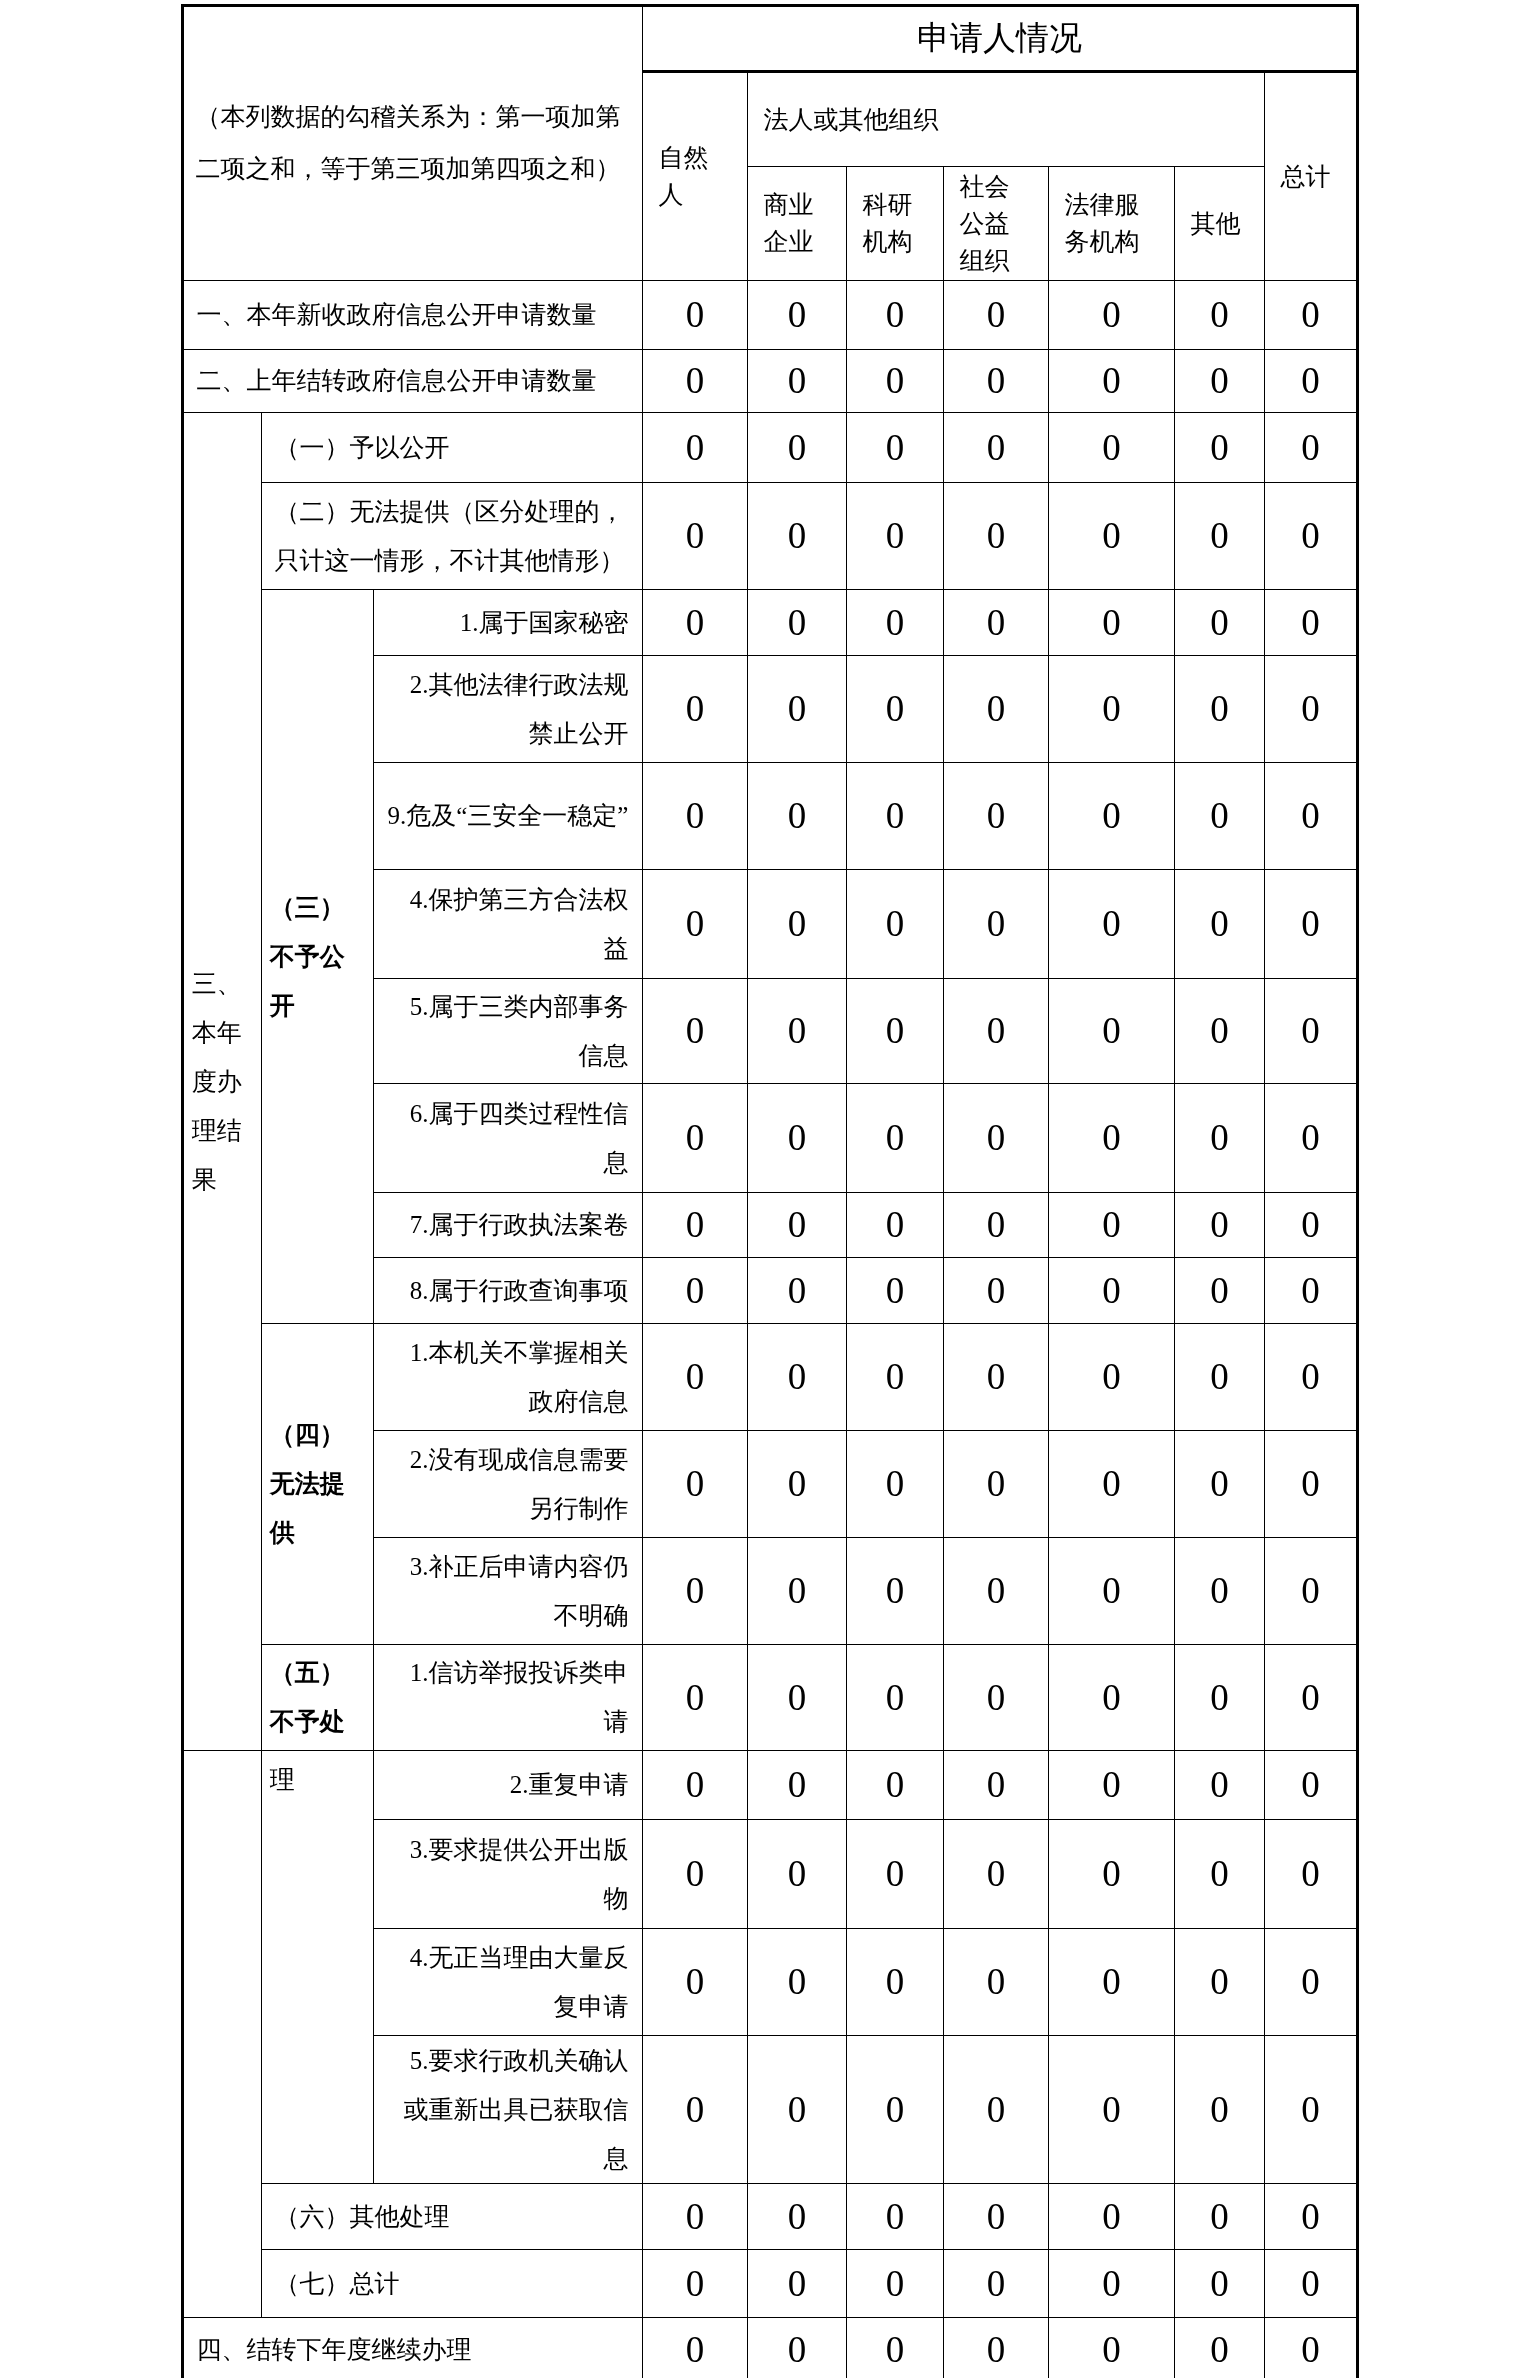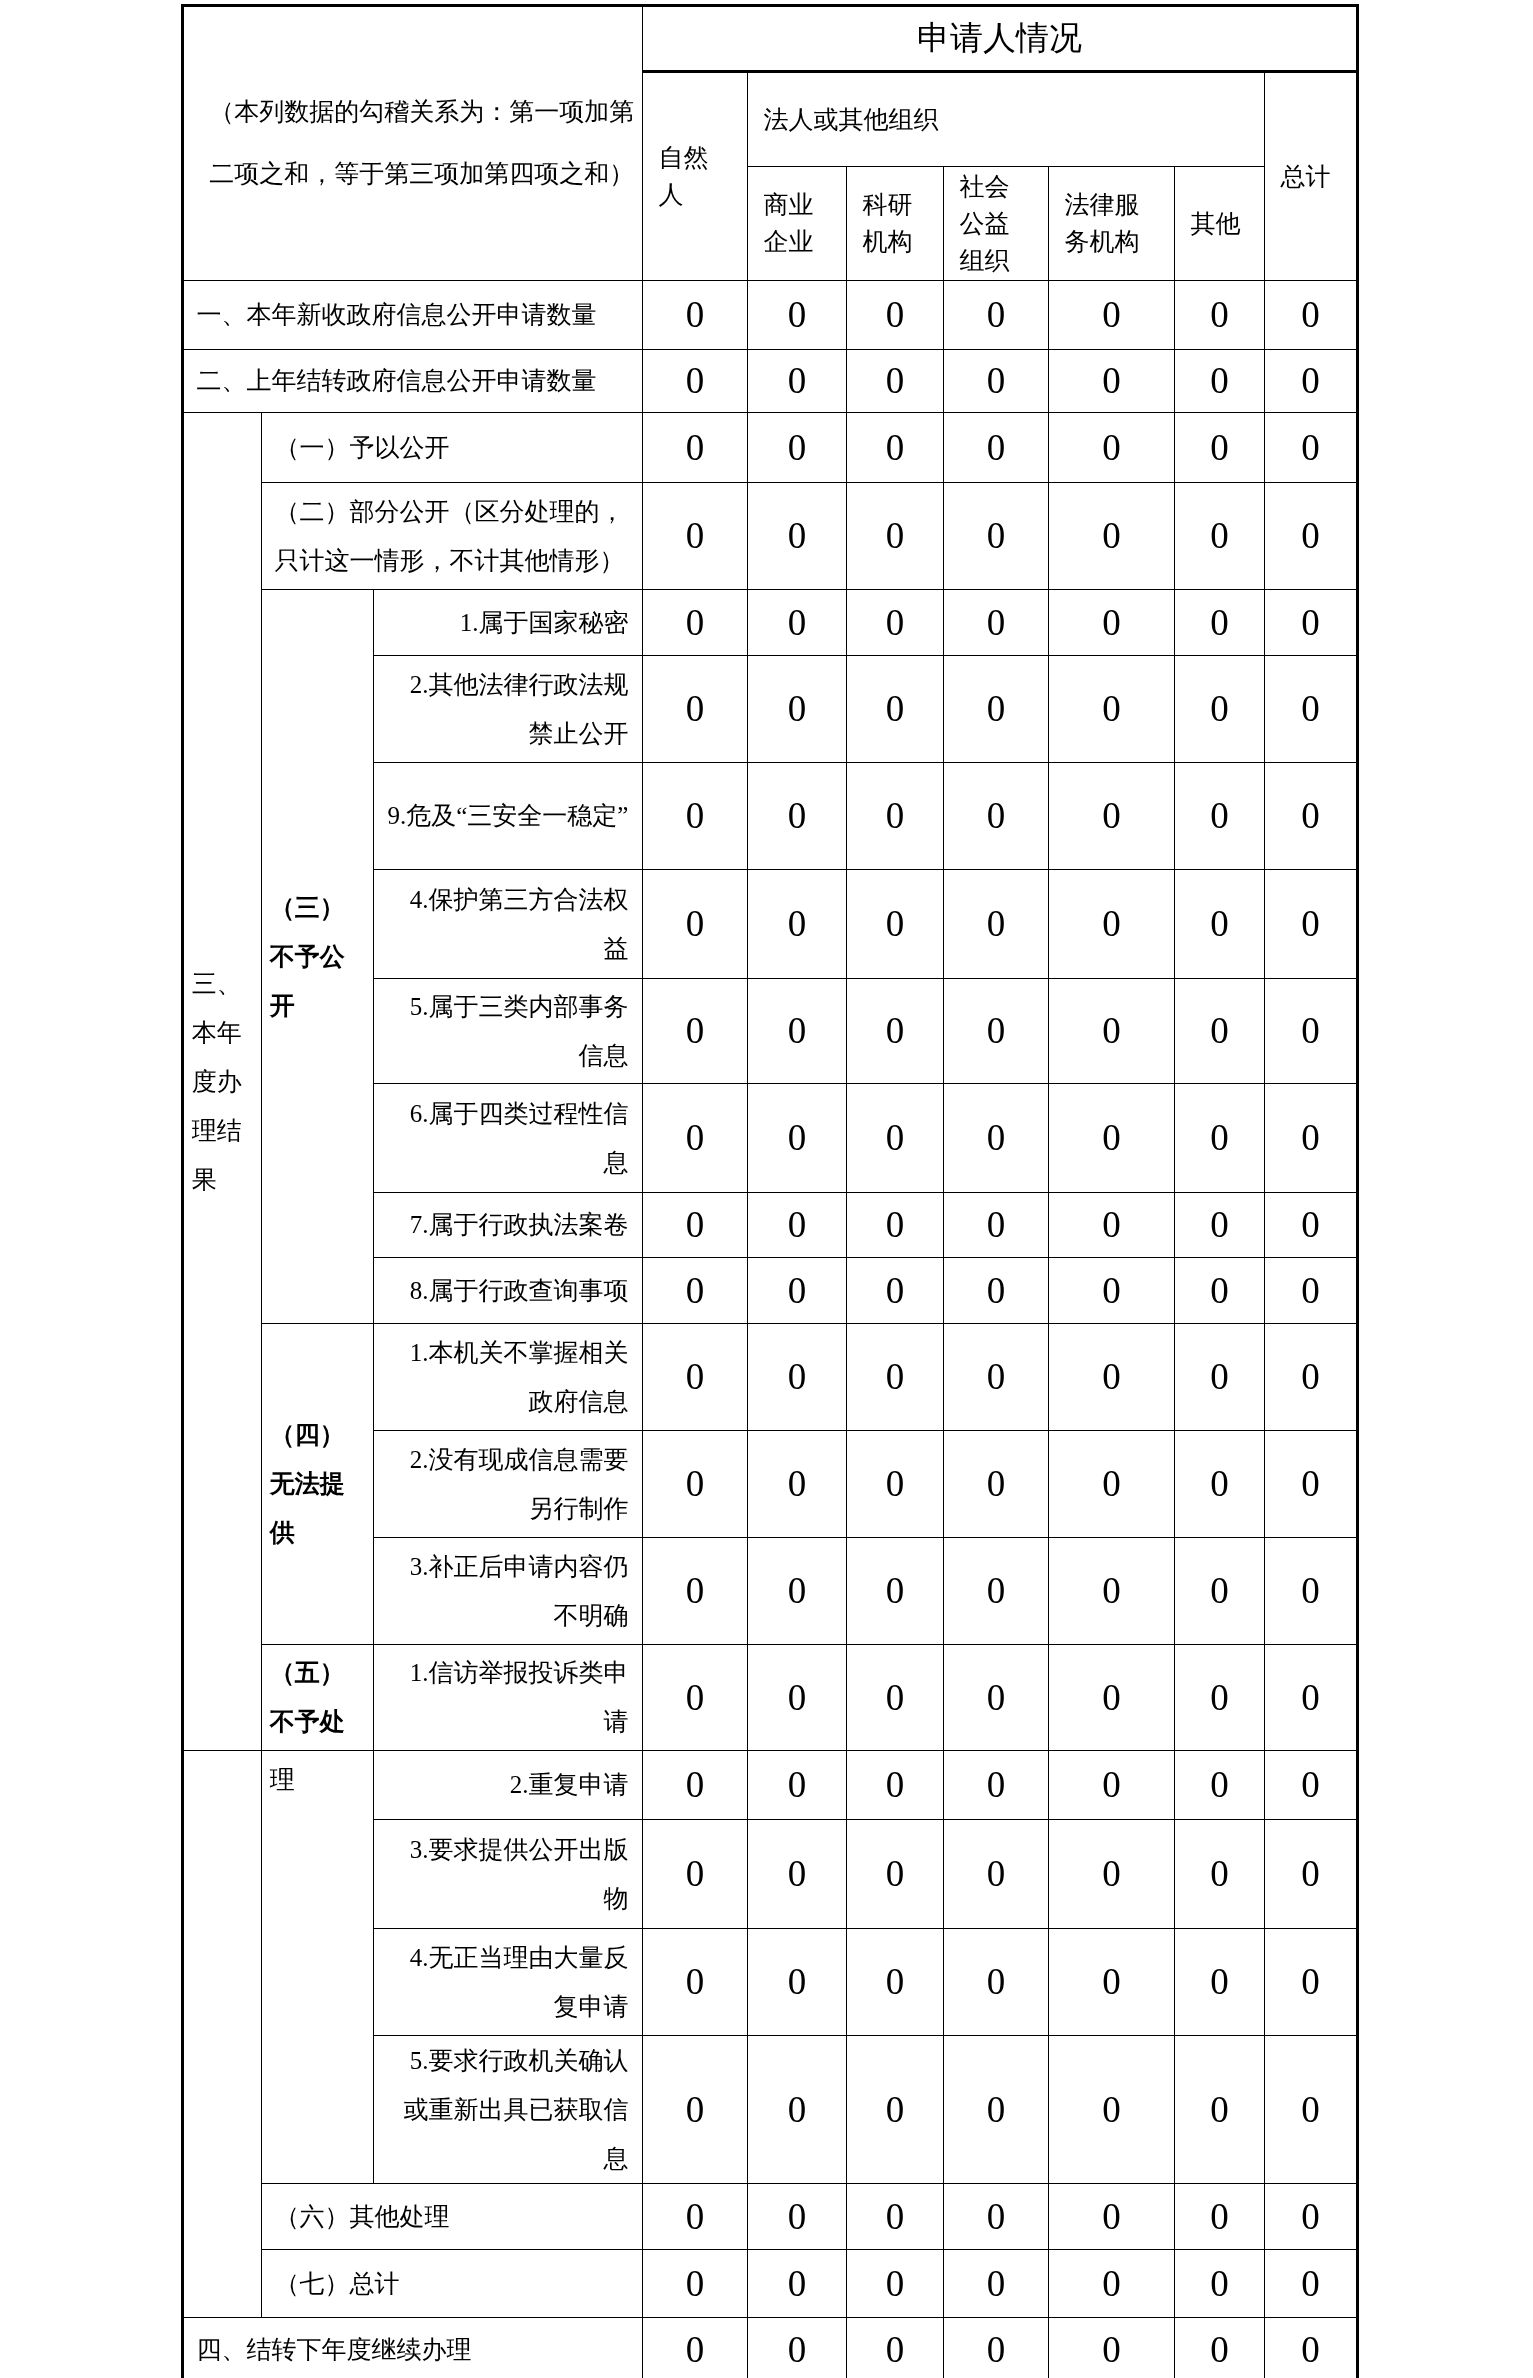--- a/index.html
+++ b/index.html
@@ -31,23 +31,23 @@
     padding: 0;
     overflow: hidden;
   }
   
   th.applicant-head {
     border-bottom: 3.9px solid #000;
     text-align: center;
     font-size: 33px;
   }
   th.note-cell {
-    text-align: right;
+    text-align: left;
     padding: 0 7.8px 0 11.6px;
-    line-height: 62px;
+    line-height: 52px;
     font-size: 25px;
   }
   th.col-head {
     text-align: left;
     padding: 0 15.5px;
     line-height: 37px;
   }
   
   td.lbl {
     text-align: left;
@@ -142,21 +142,21 @@
     <td class="lbl" colspan="2">（一）予以公开</td>
   <td class="v">0</td>
         <td class="v">0</td>
         <td class="v">0</td>
         <td class="v">0</td>
         <td class="v">0</td>
         <td class="v">0</td>
         <td class="v">0</td>
       </tr>
   <tr style="height:107px">
-    <td class="lbl" colspan="2">（二）部分公开（区分处理的，只计这一情形，不计其他情形）</td>
+    <td class="lbl" colspan="2">（二）无法提供（区分处理的，只计这一情形，不计其他情形）</td>
   <td class="v">0</td>
         <td class="v">0</td>
         <td class="v">0</td>
         <td class="v">0</td>
         <td class="v">0</td>
         <td class="v">0</td>
         <td class="v">0</td>
       </tr>
   <tr style="height:66px">
     <td class="secB" rowspan="8">（三）不予公开</td>

